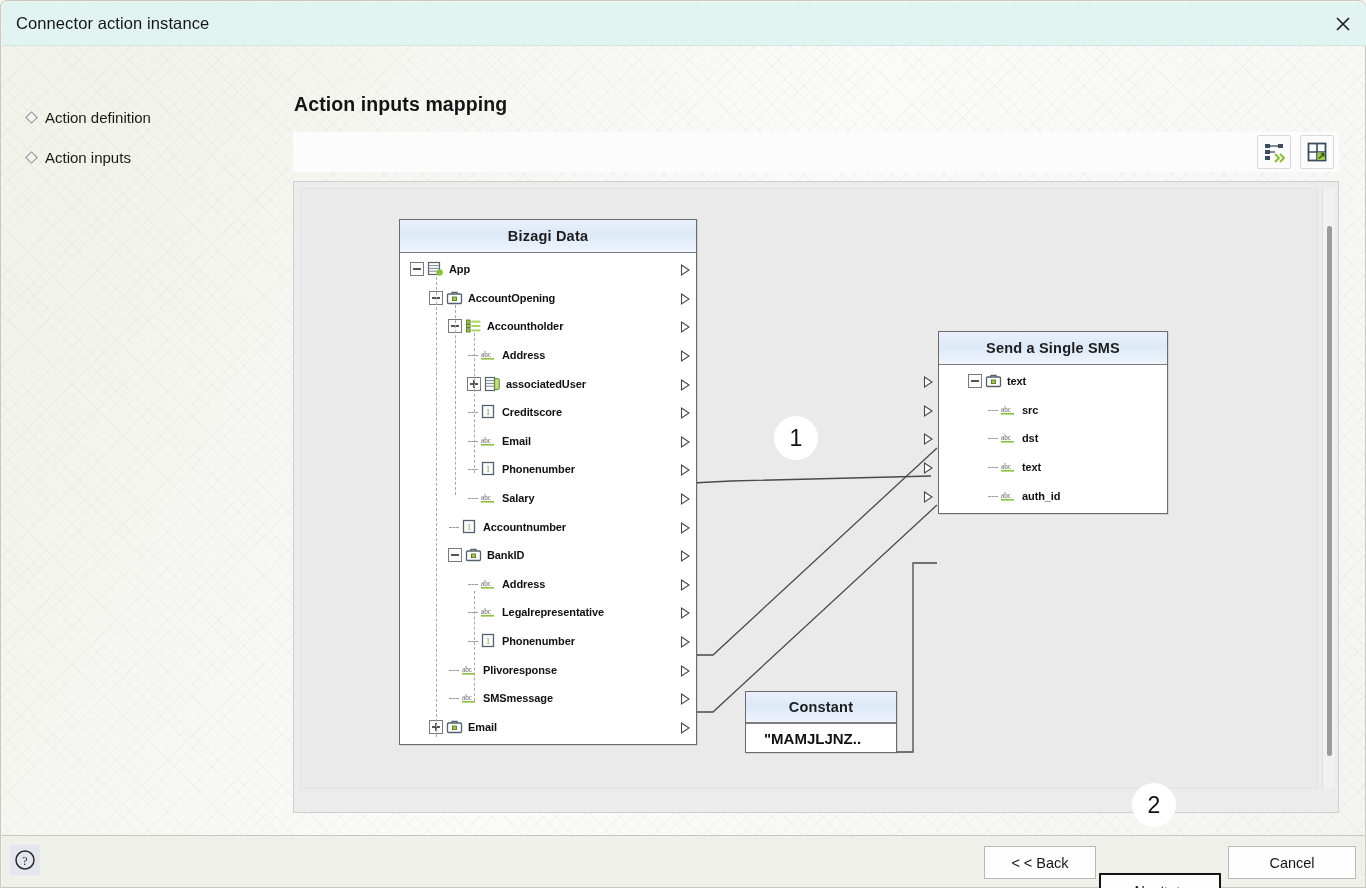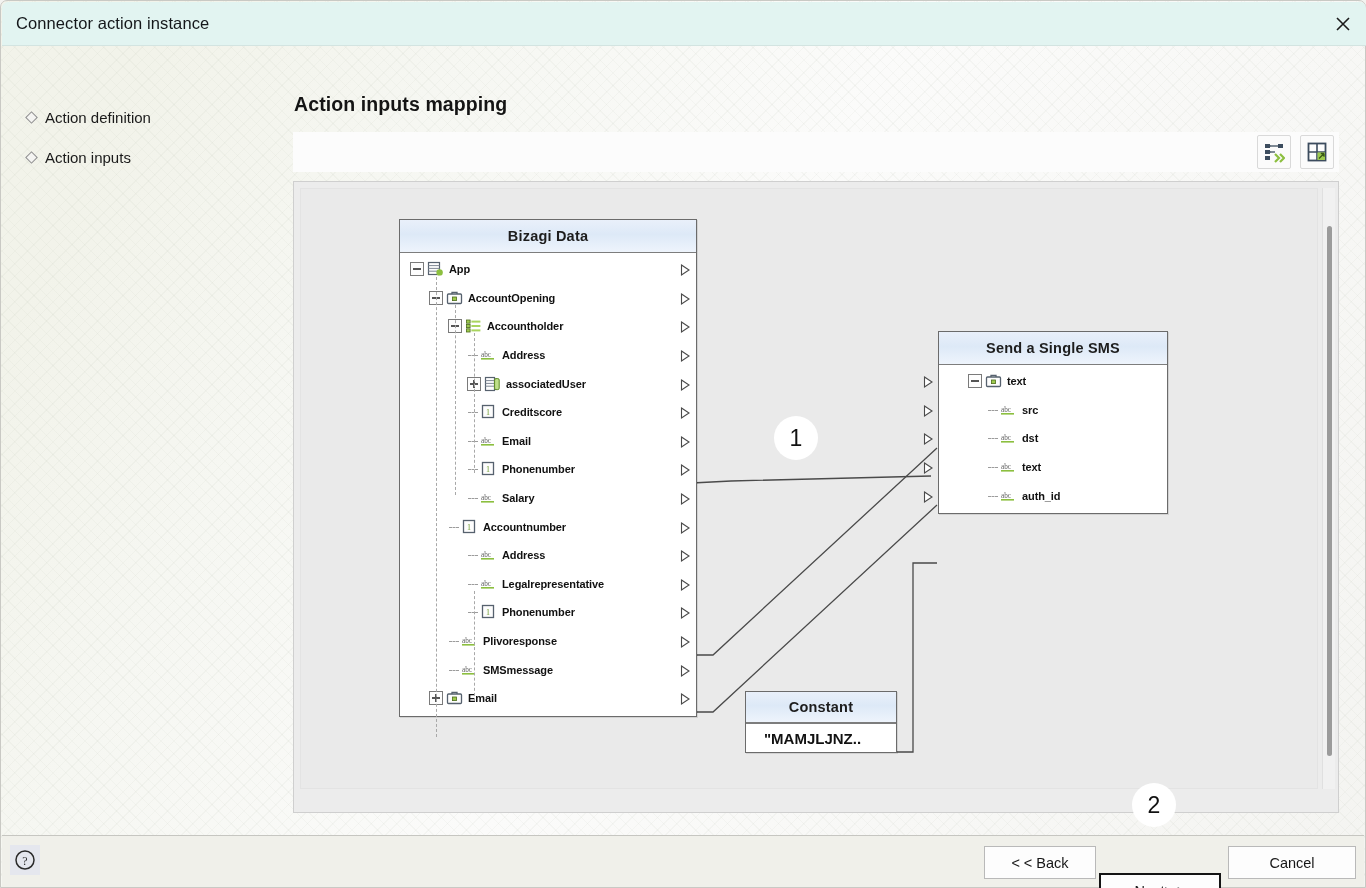--- a/index.html
+++ b/index.html
@@ -500,20 +500,33 @@
               <svg width="17" height="16" viewBox="0 0 17 16" class="ticon">
                 <rect x="2.5" y="1.5" width="11" height="12" fill="#fdfdfd" stroke="#56616e" stroke-width="1.3"></rect>
                 <text x="8" y="11" font-size="8" font-family="Liberation Serif, serif" text-anchor="middle" fill="#6c9a2a">1</text>
               </svg>
               <span class="trow-label">Accountnumber</span>
               <span class="port port-right"><svg width="11" height="13" viewBox="0 0 11 13">
                   <path d="M1.5 1.5 L9 6.5 L1.5 11.5 Z" fill="#ffffff" stroke="#4a4a4a" stroke-width="1.1"></path>
                 </svg></span>
             </div>
             <div class="trow">
+              <span class="indent" style="width: 48px;"></span>
+              <span class="exp"></span>
+              <svg width="17" height="16" viewBox="0 0 17 16" class="ticon">
+                <rect x="1.5" y="4" width="14" height="9.5" rx="1" fill="#fdfdfd" stroke="#56616e" stroke-width="1.3"></rect>
+                <path d="M6 4 V2.4 h5 V4" fill="none" stroke="#56616e" stroke-width="1.3"></path>
+                <rect x="6.5" y="7" width="4" height="3.6" fill="#9ecb4e" stroke="#4d6b1c" stroke-width=".8"></rect>
+              </svg>
+              <span class="trow-label">BankID</span>
+              <span class="port port-right"><svg width="11" height="13" viewBox="0 0 11 13">
+                  <path d="M1.5 1.5 L9 6.5 L1.5 11.5 Z" fill="#ffffff" stroke="#4a4a4a" stroke-width="1.1"></path>
+                </svg></span>
+            </div>
+            <div class="trow">
               <span class="indent" style="width: 67px;"></span>
               <span class="stub"></span>
               <svg width="17" height="16" viewBox="0 0 17 16" class="ticon">
                 <text x="1" y="9.6" font-size="7.2" font-family="Liberation Serif, serif" fill="#5d5d5d">abc</text>
                 <rect x="1" y="11" width="13" height="1.6" fill="#8cbf3f"></rect>
               </svg>
               <span class="trow-label">Address</span>
               <span class="port port-right"><svg width="11" height="13" viewBox="0 0 11 13">
                   <path d="M1.5 1.5 L9 6.5 L1.5 11.5 Z" fill="#ffffff" stroke="#4a4a4a" stroke-width="1.1"></path>
                 </svg></span>

